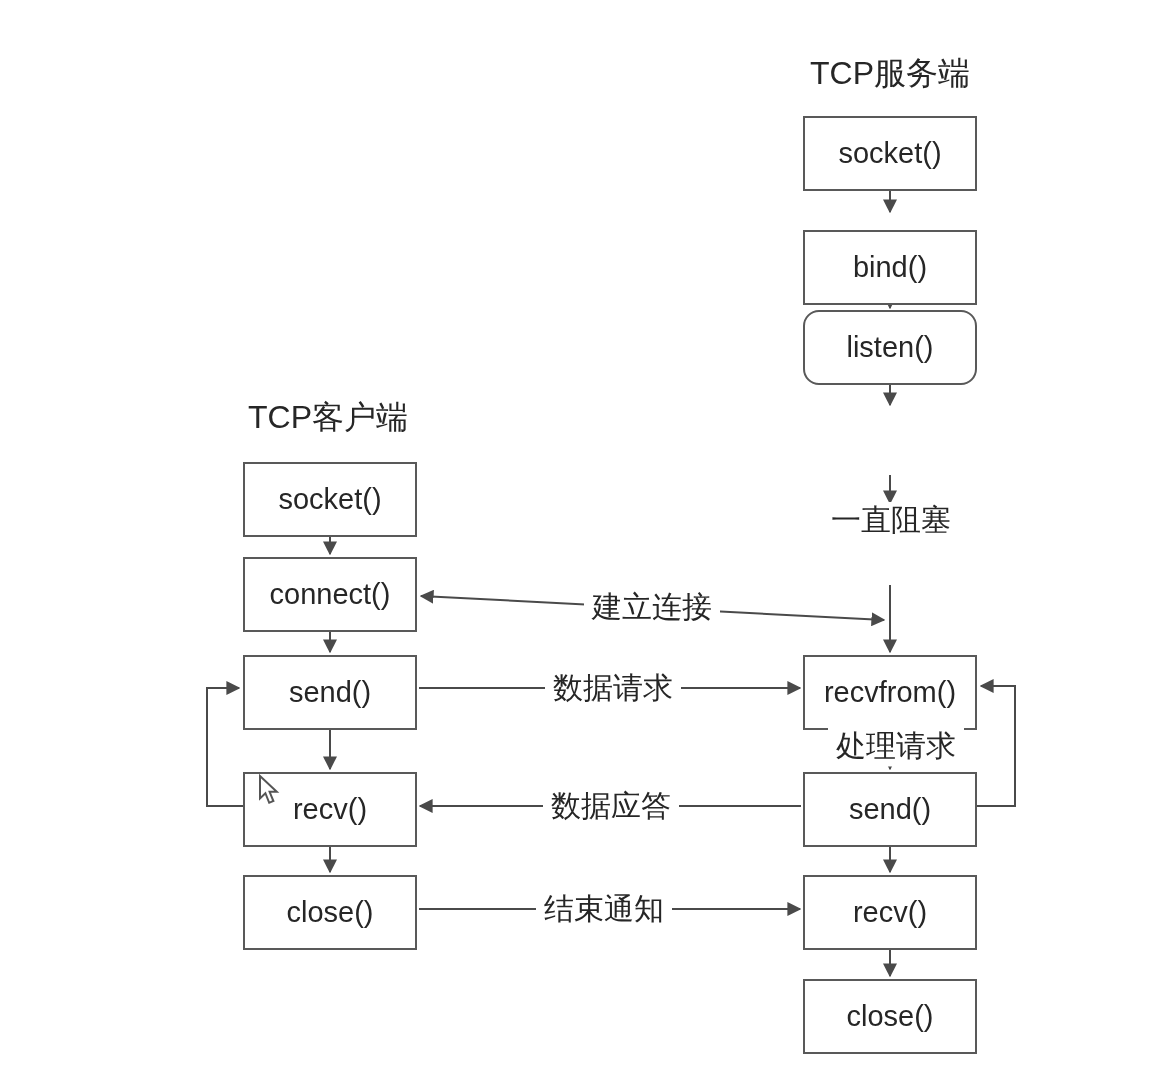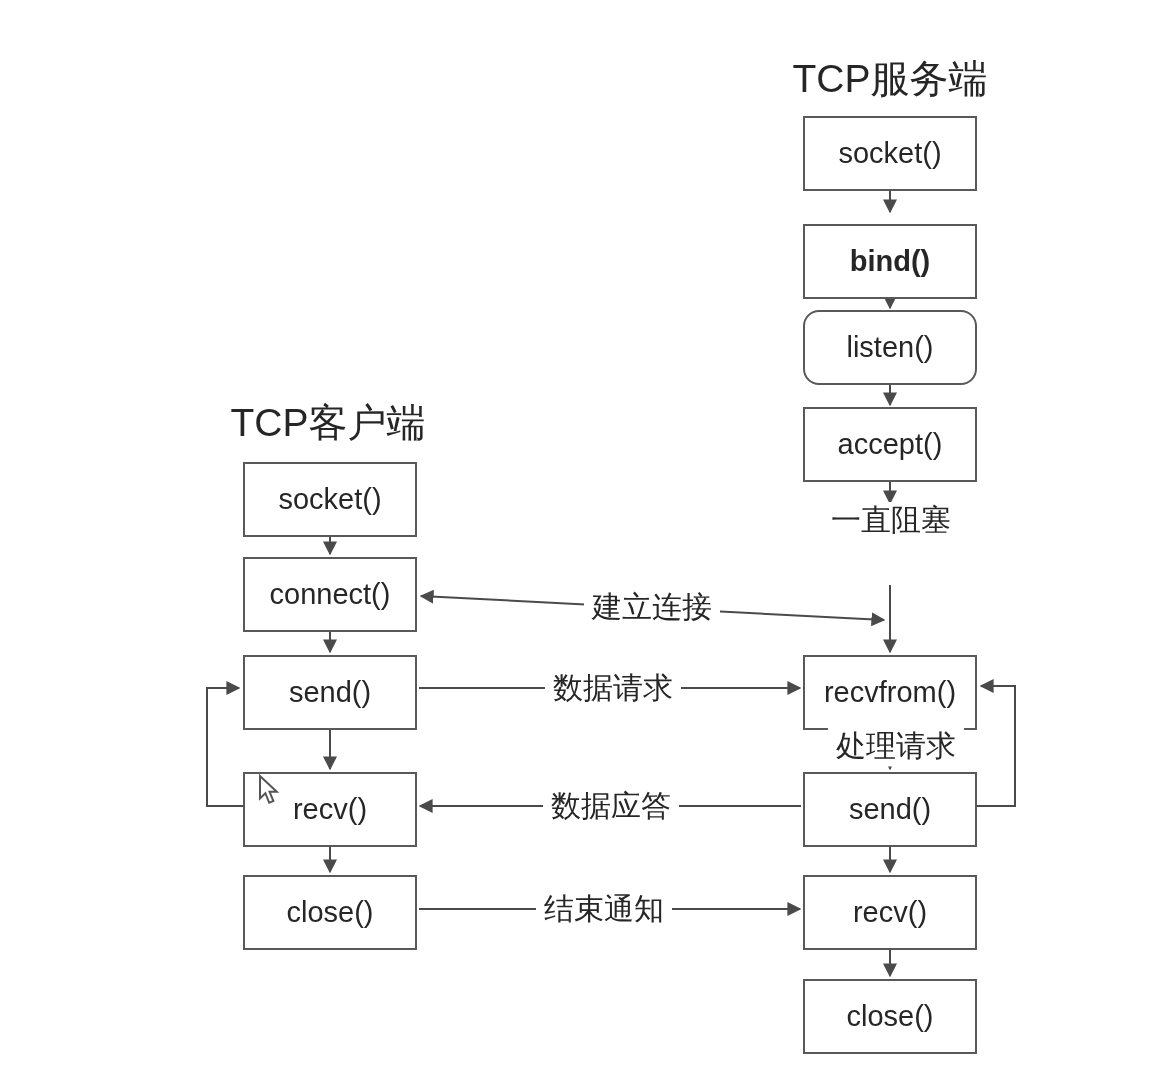--- a/index.html
+++ b/index.html
@@ -27,21 +27,21 @@
     border:2px solid #595959;
     background:#fff;
     box-sizing:border-box;
     display:flex;align-items:center;justify-content:center;
     font-size:29px;
     color:var(--text);
     white-space:nowrap;
   }
   .col-title{
     position:absolute;
-    font-size:39px;
+    font-size:32px;
     color:var(--text);
     transform:translateX(-50%);
     white-space:nowrap;
   }
   .edge-label{
     position:absolute;
     transform:translate(-50%,-50%);
     background:var(--background);
     padding:0 8px;
     font-size:30px;
@@ -55,21 +55,21 @@
     font-size:30px;
     line-height:35px;
     color:var(--text);
     background:var(--background);
     white-space:nowrap;
   }
   .cursor{position:absolute;left:254px;top:774px;}
 
   
   #sv-socket{left:803px;top:116px;}
-  #sv-bind{left:803px;top:224px;font-weight:bold;}
+  #sv-bind{left:803px;top:230px;}
   #sv-listen{left:803px;top:310px;border-radius:16px;}
   #sv-accept{left:803px;top:407px;}
   #sv-recvfrom{left:803px;top:655px;}
   #sv-send{left:803px;top:772px;}
   #sv-recv{left:803px;top:875px;}
   #sv-close{left:803px;top:979px;}
   
   #cl-socket{left:243px;top:462px;}
   #cl-connect{left:243px;top:557px;}
   #cl-send{left:243px;top:655px;}
@@ -111,21 +111,20 @@
     <polyline points="243,806 207,806 207,688 239,688" marker-end="url(#arrow)"></polyline>
     <polyline points="977,806 1015,806 1015,686 981,686" marker-end="url(#arrow)"></polyline>
   </svg>
 
   <div class="col-title" style="left:890px;top:52px;">TCP服务端</div>
   <div class="col-title" style="left:328px;top:396px;">TCP客户端</div>
 
   <div class="box" id="sv-socket">socket()</div>
   <div class="box" id="sv-bind">bind()</div>
   <div class="box" id="sv-listen">listen()</div>
-  <div class="box" id="sv-accept">accept()</div>
   <div class="box" id="sv-recvfrom">recvfrom()</div>
   <div class="box" id="sv-send">send()</div>
   <div class="box" id="sv-recv">recv()</div>
   <div class="box" id="sv-close">close()</div>
 
   <div class="box" id="cl-socket">socket()</div>
   <div class="box" id="cl-connect">connect()</div>
   <div class="box" id="cl-send">send()</div>
   <div class="box" id="cl-recv">recv()</div>
   <div class="box" id="cl-close">close()</div>

